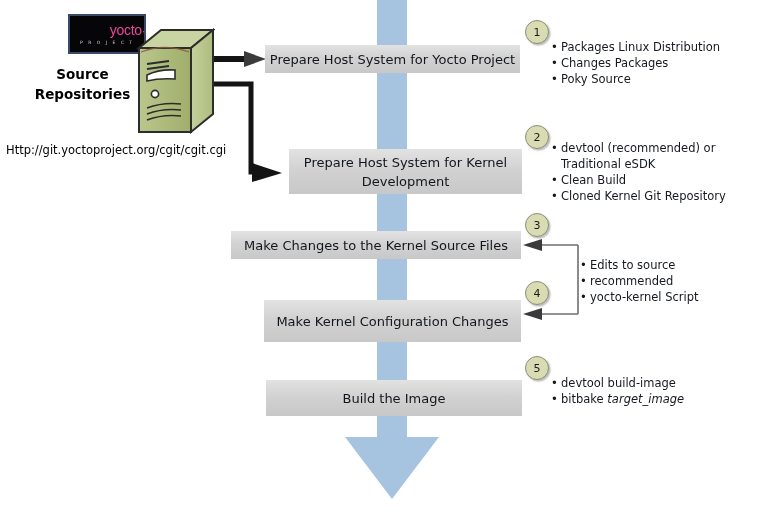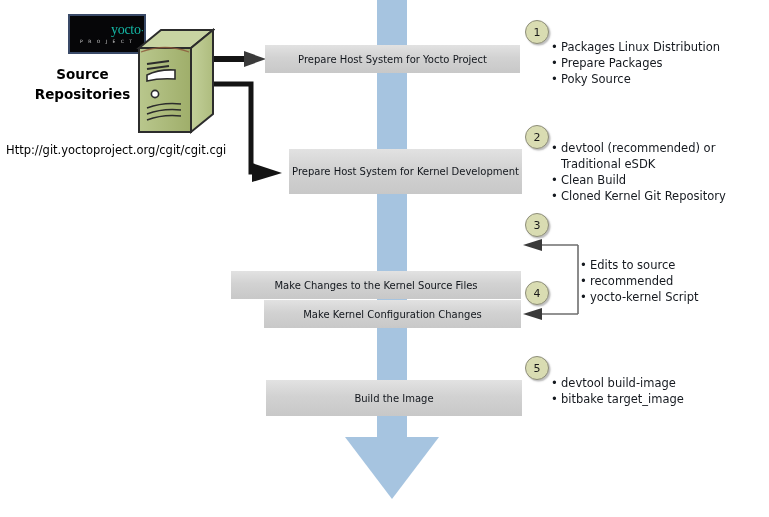--- a/index.html
+++ b/index.html
@@ -45,25 +45,25 @@
     height: 40px;
     background: #060608;
     border: 2px solid #3a4a68;
     box-sizing: border-box;
     display: flex;
     flex-direction: column;
     align-items: center;
     justify-content: center;
   }
   #yocto-word {
-    color: #14b8a6;
+    color: #ec4899;
     font-size: 14px;
     letter-spacing: -0.3px;
     line-height: 14px;
-    font-family: Liberation Serif, serif;
+    font-family: Liberation Sans, sans-serif;
     margin-left: 41px;
   }
   #yocto-word .dot { font-size: 11px; }
   #yocto-sub {
     color: #cfcfcf;
     font-size: 4.5px;
     letter-spacing: 2px;
     line-height: 7px;
     margin-top: 1px;
   }
@@ -92,32 +92,32 @@
     left: 135px;
     top: 28px;
     width: 80px;
     height: 110px;
   }
 
   
   .pbox {
     background: linear-gradient(to bottom, #e2e2e2 0%, #d2d2d2 45%, #c8c8c8 100%);
     color: #12161c;
-    font-size: 10px;
+    font-size: 13px;
     display: flex;
     align-items: center;
     justify-content: center;
     text-align: center;
     line-height: 19px;
     box-sizing: border-box;
   }
   #box-1 { left: 265px; top: 45px;  width: 255px; height: 28px; }
   #box-2 { left: 289px; top: 149px; width: 233px; height: 45px; }
-  #box-3 { left: 231px; top: 231px; width: 290px; height: 28px; margin-top: 40px; }
-  #box-4 { left: 264px; top: 300px; width: 257px; height: 28px; }
+  #box-3 { left: 231px; top: 231px; width: 290px; height: 28px; }
+  #box-4 { left: 264px; top: 300px; width: 257px; height: 42px; }
   #box-5 { left: 266px; top: 380px; width: 256px; height: 36px; }
 
   
   .step-circle {
     width: 24px;
     height: 24px;
     border-radius: 50%;
     background: #d9dcb2;
     border: 1.5px solid #8e8e7a;
     box-shadow: 1.5px 1.5px 1.5px rgba(90,90,90,0.40);
@@ -143,21 +143,21 @@
   .bullets .bullet-row {
     display: flex;
     align-items: flex-start;
   }
   .bullets .dot {
     width: 10px;
     flex: 0 0 10px;
     line-height: 16px;
   }
   .bullets .btext { flex: 1 1 auto; }
-  .bullets .btext .ital { }
+  .bullets .btext .ital { font-style: italic; }
 
   #bullets-1 { left: 551px; top: 39px;  width: 210px; }
   #bullets-2 { left: 551px; top: 140px; width: 212px; }
   #bullets-mid { left: 580px; top: 257px; width: 180px; }
   #bullets-5 { left: 551px; top: 375px; width: 210px; }
 
   
   #connectors {
     left: 0; top: 0;
     width: 769px; height: 517px;
@@ -245,21 +245,21 @@
   <div class="abs step-circle" id="circle-4">4</div>
   <div class="abs step-circle" id="circle-5">5</div>
 
   <div class="abs bullets" id="bullets-1">
       <div class="bullet-row">
         <span class="dot">•</span>
         <span class="btext">Packages Linux Distribution</span>
       </div>
       <div class="bullet-row">
         <span class="dot">•</span>
-        <span class="btext">Prepare Packages</span>
+        <span class="btext">Changes Packages</span>
       </div>
       <div class="bullet-row">
         <span class="dot">•</span>
         <span class="btext">Poky Source</span>
       </div>
     </div>
   <div class="abs bullets" id="bullets-2">
       <div class="bullet-row">
         <span class="dot">•</span>
         <span class="btext">devtool (recommended) or Traditional eSDK</span>

